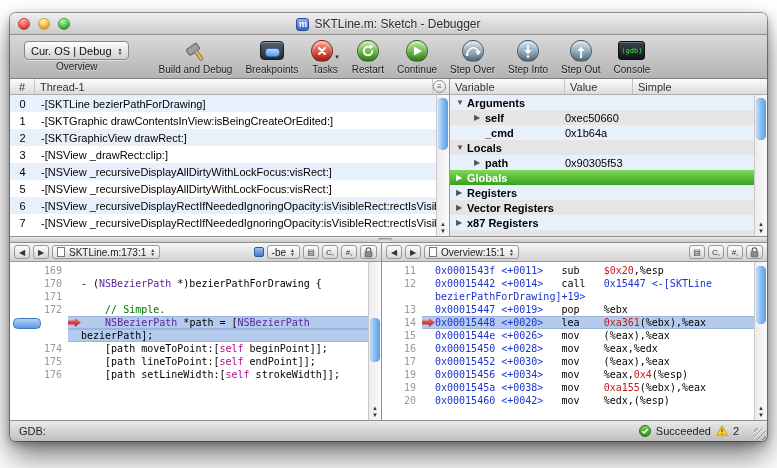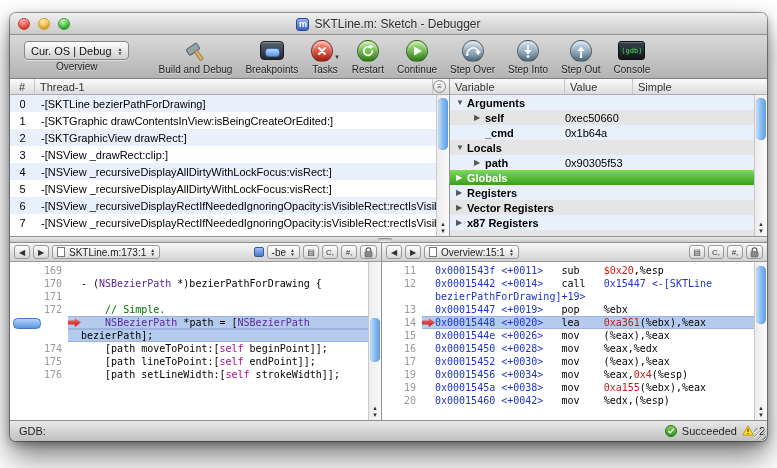--- a/index.html
+++ b/index.html
@@ -129,21 +129,21 @@
   .marker { width:13px; flex:0 0 13px; position:relative; }
   .marker.arrow::before { content:""; position:absolute; left:0; top:2px; width:13px; height:9px;
     background:linear-gradient(#f1756a,#c01414); clip-path:polygon(0 28%,52% 28%,52% 0,100% 50%,52% 100%,52% 72%,0 72%); }
   .code { flex:1; overflow:hidden; }
   .s-p { color:#000; } .s-c { color:#007400; } .s-k { color:#aa0d91; } .s-t { color:#5c2699; }
   .s-a { color:#1c33cf; } .s-o { color:#1c33cf; } .s-y { color:#1c33cf; }
   .s-m { color:#000; } .s-i { color:#c41a16; } .s-r { color:#000; }
 
   
   .statusbar { flex:0 0 21px; background:linear-gradient(#e9e9e9,#bfbfbf); border-top:1px solid #8e8e8e;
-    display:flex; align-items:center; padding:0 2px 0 9px; gap:5px; font-size:11px; color:#222; }
+    display:flex; align-items:center; padding:0 28px 0 9px; gap:5px; font-size:11px; color:#222; }
   .sspacer { flex:1; }
   .okicon { width:12px; height:12px; border-radius:50%; background:linear-gradient(#7ed25e,#2f8f1d); border:1px solid #27761a;
     display:flex; align-items:center; justify-content:center; }
   .grip { position:absolute; right:1px; bottom:1px; width:12px; height:12px;
     background:repeating-linear-gradient(135deg, transparent 0 2px, rgba(0,0,0,.25) 2px 3px, rgba(255,255,255,.5) 3px 4px); }
 </style>
 </head>
 <body>
 
 <div class="stage">

